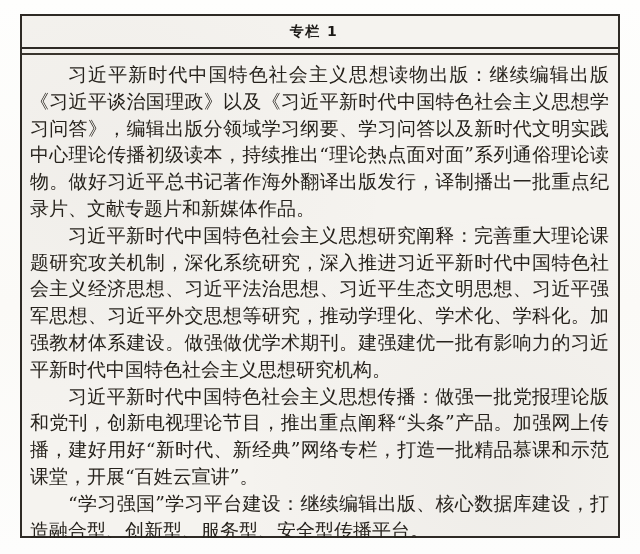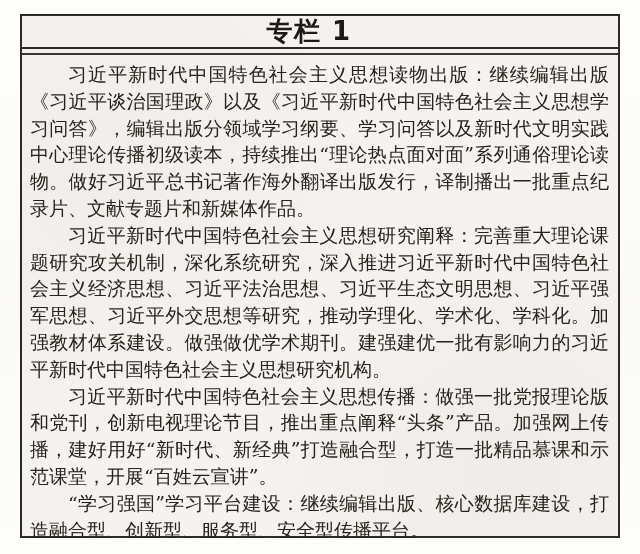--- a/index.html
+++ b/index.html
@@ -35,21 +35,21 @@
     color: #24211c;
   }
   .title-bar {
     height: 33px;
     box-sizing: border-box;
     border-bottom: 2px solid #2e2a25;
     display: flex;
     align-items: center;
     justify-content: center;
     font-weight: bold;
-    font-size: 26px;
+    font-size: 14px;
     letter-spacing: 1.5px;
     color: #1c1916;
     white-space: nowrap;
   }
   .title-label {
     margin-right: 0.85em;
   }
   .divider {
     height: 4px;
     border-bottom: 2px solid #3a352e;
@@ -78,16 +78,16 @@
 <div class="page"></div>
 
 <div class="panel">
   <div class="title-bar">
     <span class="title-label">专栏 1</span>
   </div>
   <div class="divider"></div>
   <div class="panel-body">
     <p>习近平新时代中国特色社会主义思想读物出版：继续编辑出版《习近平谈治国理政》以及《习近平新时代中国特色社会主义思想学习问答》，编辑出版分领域学习纲要、学习问答以及新时代文明实践中心理论传播初级读本，持续推出“理论热点面对面”系列通俗理论读物。做好习近平总书记著作海外翻译出版发行，译制播出一批重点纪录片、文献专题片和新媒体作品。</p>
     <p>习近平新时代中国特色社会主义思想研究阐释：完善重大理论课题研究攻关机制，深化系统研究，深入推进习近平新时代中国特色社会主义经济思想、习近平法治思想、习近平生态文明思想、习近平强军思想、习近平外交思想等研究，推动学理化、学术化、学科化。加强教材体系建设。做强做优学术期刊。建强建优一批有影响力的习近平新时代中国特色社会主义思想研究机构。</p>
-    <p>习近平新时代中国特色社会主义思想传播：做强一批党报理论版和党刊，创新电视理论节目，推出重点阐释“头条”产品。加强网上传播，建好用好“新时代、新经典”打造融合型，打造一批精品慕课和示范课堂，开展“百姓云宣讲”。</p>
+    <p>习近平新时代中国特色社会主义思想传播：做强一批党报理论版和党刊，创新电视理论节目，推出重点阐释“头条”产品。加强网上传播，建好用好“新时代、新经典”网络专栏，打造一批精品慕课和示范课堂，开展“百姓云宣讲”。</p>
     <p>“学习强国”学习平台建设：继续编辑出版、核心数据库建设，打造融合型、创新型、服务型、安全型传播平台。</p>
   </div>
 </div>
 
 </body></html>

